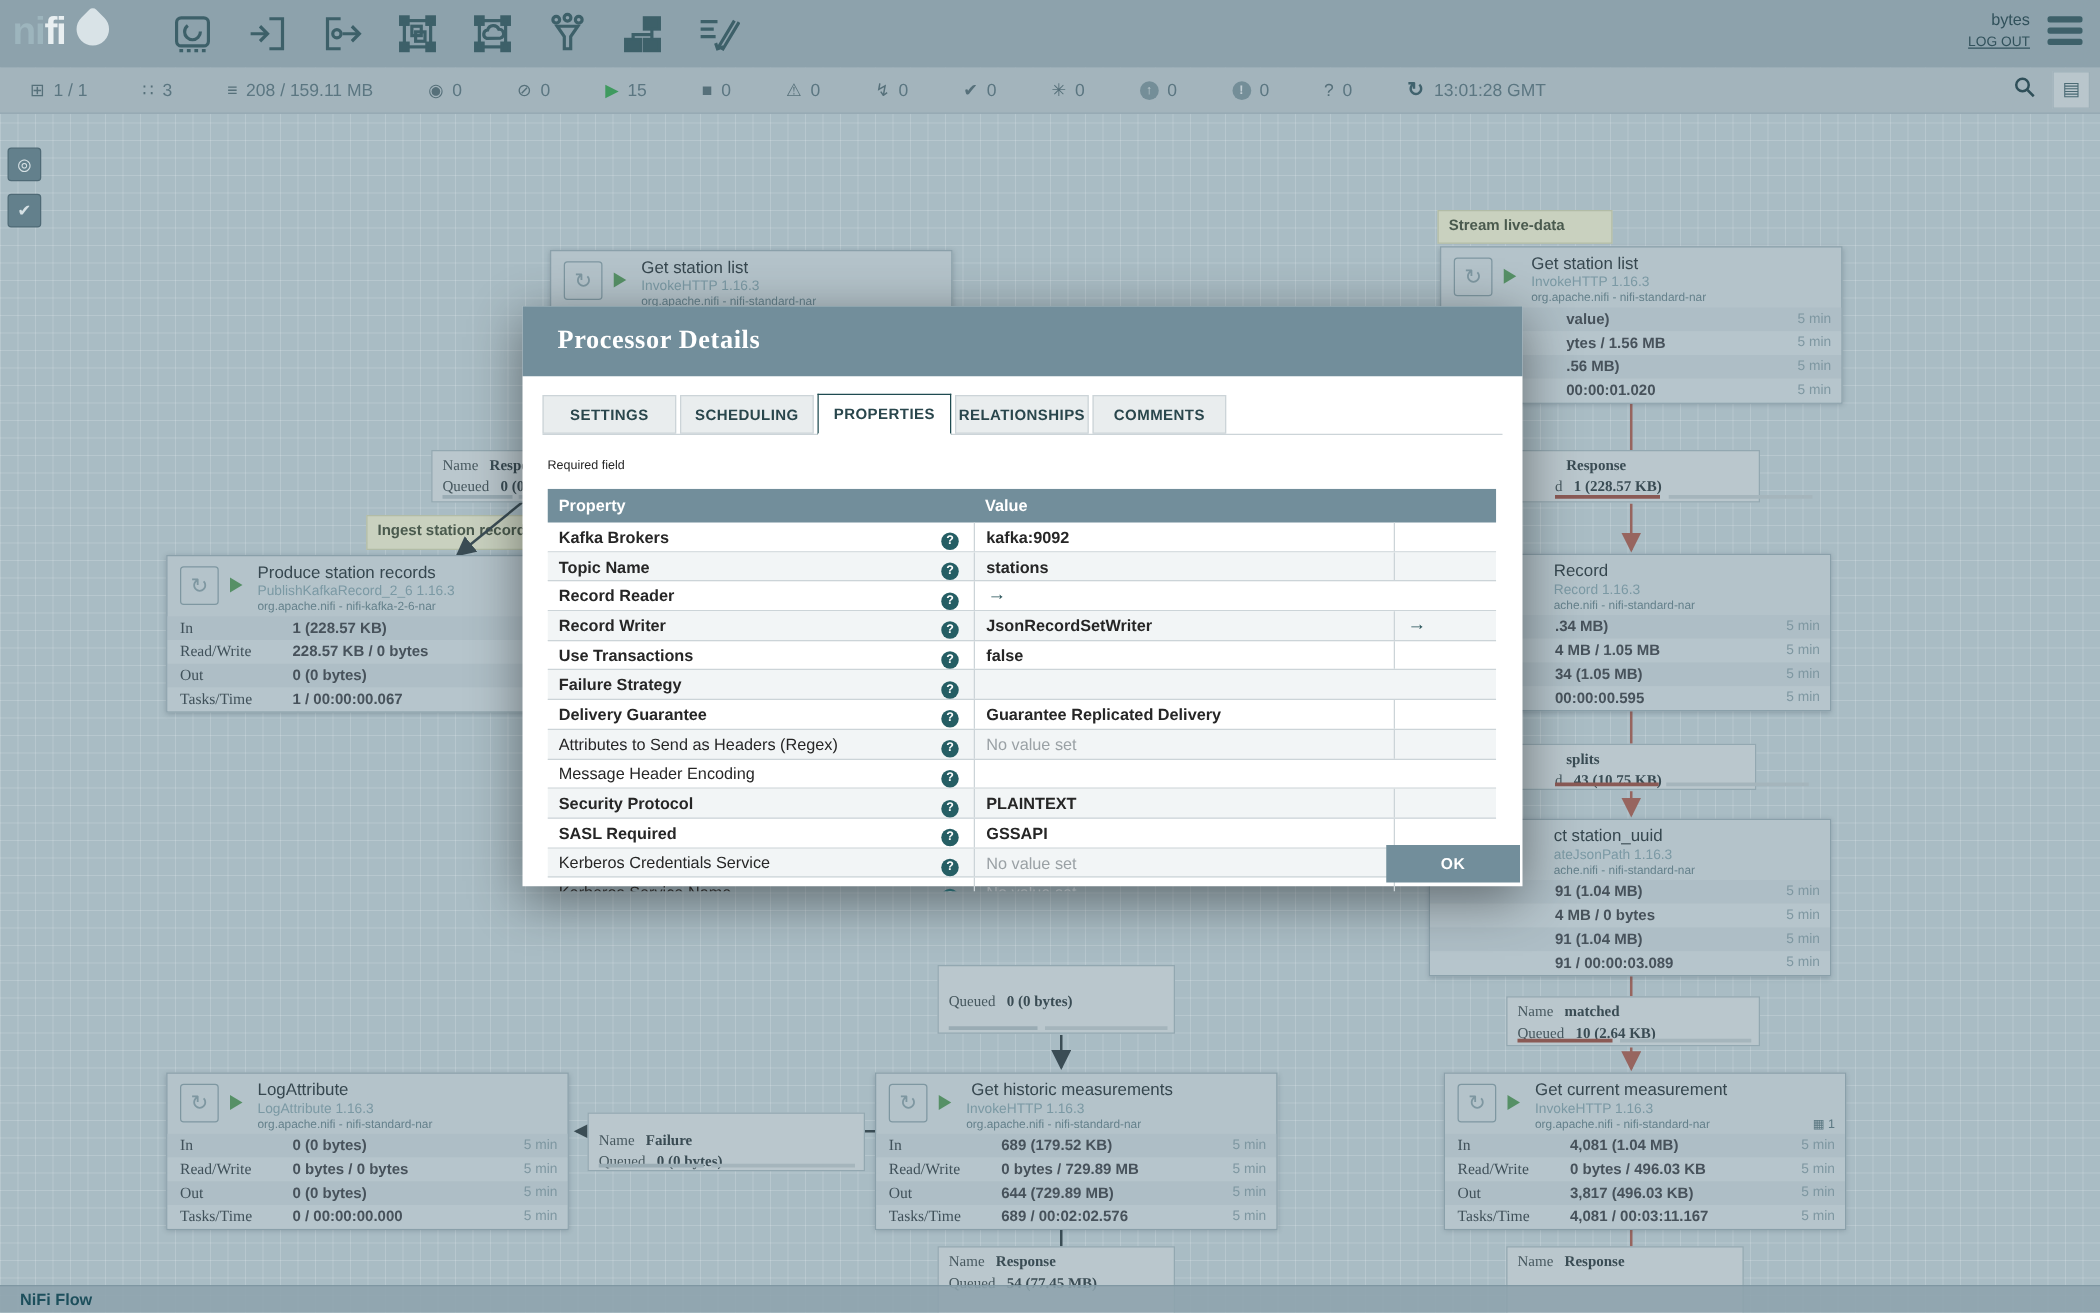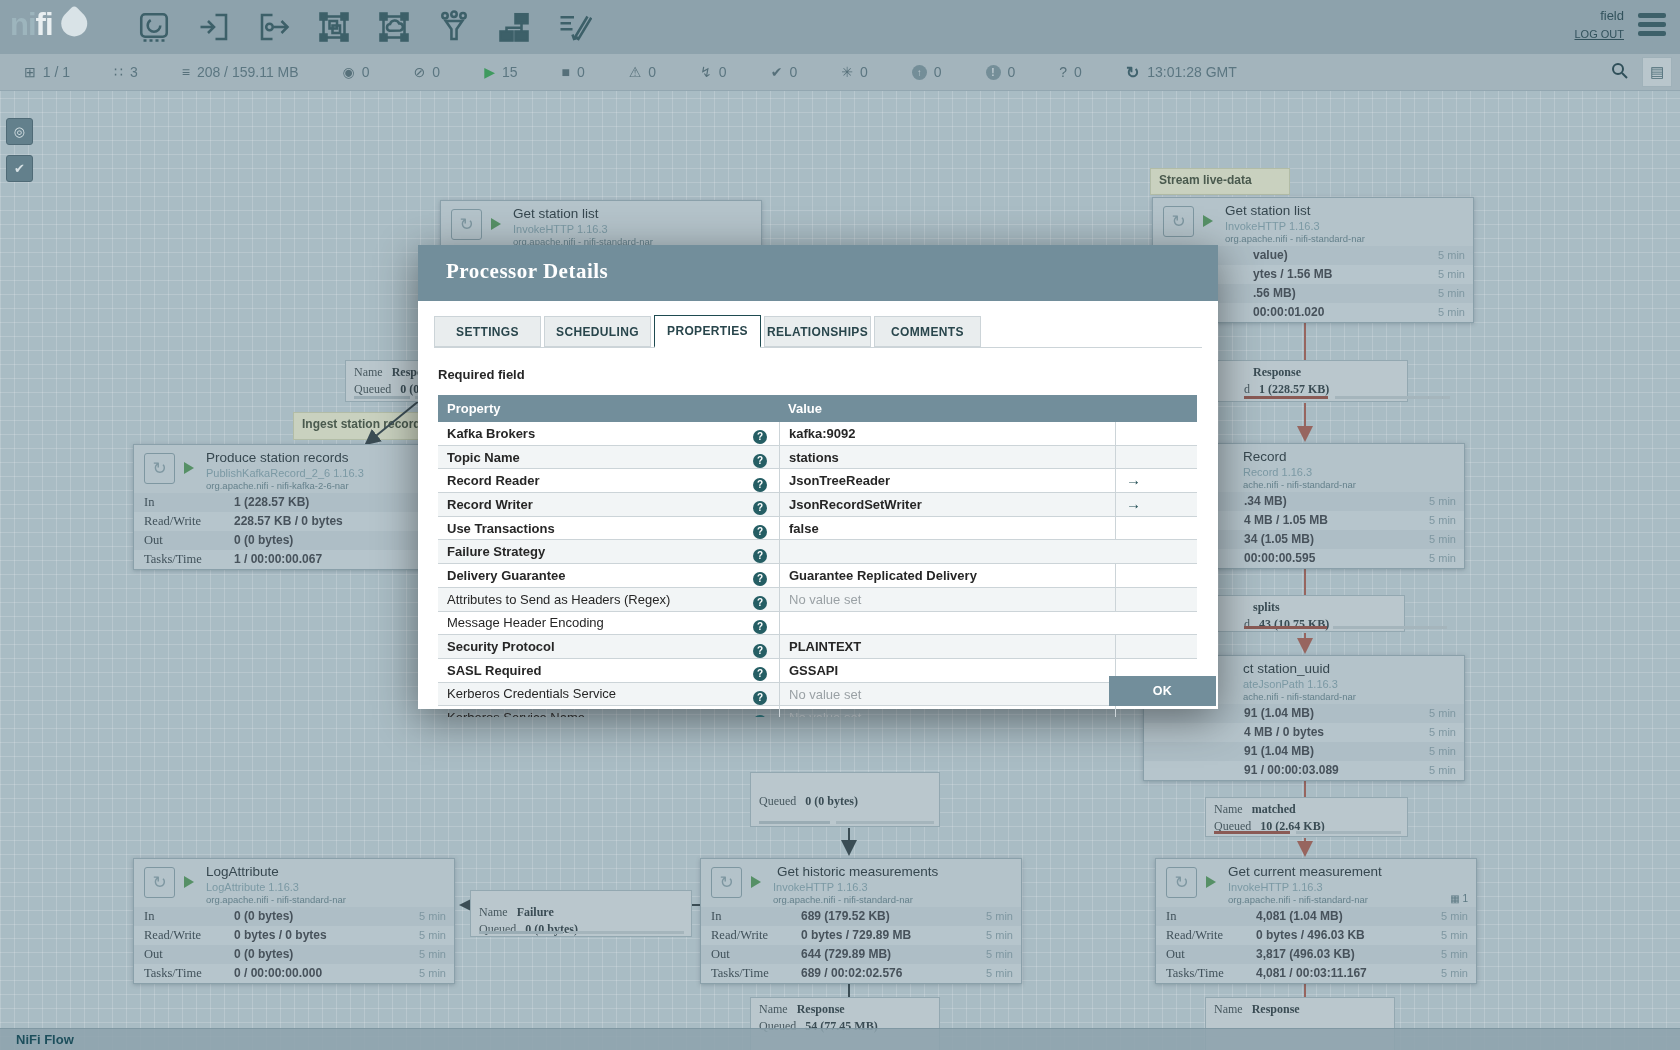--- a/index.html
+++ b/index.html
@@ -78,21 +78,21 @@
   #run-play { width:0; height:0; border-left:11px solid #56a36a; border-top:7px solid transparent; border-bottom:7px solid transparent; }
   #run-text { font-weight:bold; font-size:13px; color:#6d5050; margin-left:9px; }
   #stop-config { margin-left:auto; display:flex; align-items:center; cursor:pointer; }
   #stop-config .tile { width:17px; height:17px; background:#1f4b51; border-radius:3px; margin-right:6px; display:flex; align-items:center; justify-content:center; }
   #stop-config .txt { font-weight:bold; font-size:12px; color:#1f4b51; letter-spacing:.02em; }
 
   #tab-row { margin:14px 16px 0 16px; border-bottom:1px solid #ccd4d8; }
   .tab { display:inline-block; padding:8px 0 7px 0; width:107px; text-align:center; background:#e9edee; border:1px solid #ccd4d8; font-weight:bold; font-size:12px; color:#29464c; margin-right:3px; letter-spacing:.03em; cursor:pointer; vertical-align:bottom; }
   .tab.active { background:#fff; border:1px solid #1f4b51; border-bottom:2px solid #fff; margin-bottom:-1px; padding-bottom:8px; }
 
-  #required-legend { margin:19px 0 13px 20px; font-weight:bold; font-size:13px; color:#262626; }
+  #required-legend { margin:19px 0 13px 20px; font-weight:normal; font-size:10px; color:#262626; }
 
   #prop-table { margin-left:20px; width:759px; height:322px; overflow:hidden; }
   #prop-head { display:flex; background:#728E9B; color:#fff; font-weight:bold; font-size:13px; height:27px; line-height:27px; }
   #prop-head .h-prop { width:341px; padding-left:9px; }
   #prop-head .h-val  { padding-left:9px; }
   .trow { display:flex; height:23.7px; border-bottom:1px solid #ccd4d8; font-size:13px; align-items:center; }
   .trow:nth-child(even) { background:#f2f5f6; }
   .trow .c-prop { width:341px; padding-left:9px; position:relative; color:#262626; }
   .trow .c-val { width:336px; padding-left:9px; border-left:1px solid #ccd4d8; align-self:stretch; line-height:23.7px; color:#262626; white-space:nowrap; overflow:hidden; }
   .trow .c-act { flex:1; border-left:1px solid #ccd4d8; align-self:stretch; line-height:22px; padding-left:10px; }
@@ -492,21 +492,21 @@
   </div>
   <div class="tb-icon" style="left:556px" title="Label">
     <svg viewBox="0 0 24 24" width="36" height="36">
         <path d="M3 5.5h9M3 9.5h7M3 13.5h8"></path>
         <path d="M12 20l9-15M14.5 20.8l9-15"></path>
         <path d="M11 17l1 3 3-1"></path>
       </svg>
   </div>
 
   <div id="hdr-right">
-    <div id="hdr-user">field</div>
+    <div id="hdr-user">bytes</div>
     <div id="hdr-logout">LOG OUT</div>
   </div>
   <div id="hamburger">
       <div></div>
       <div></div>
       <div></div>
     </div>
 </div>
 
 <div id="status-bar">
@@ -616,21 +616,20 @@
       <span class="help">?</span>
     </div>
     <div class="c-val">stations</div>
     <div class="c-act"></div>
   </div>
         <div class="trow required">
     <div class="c-prop">
       <span>Record Reader</span>
       <span class="help">?</span>
     </div>
-    <div class="c-val">JsonTreeReader</div>
     <div class="c-act"><span class="goto-arrow">→</span></div>
   </div>
         <div class="trow required">
     <div class="c-prop">
       <span>Record Writer</span>
       <span class="help">?</span>
     </div>
     <div class="c-val">JsonRecordSetWriter</div>
     <div class="c-act"><span class="goto-arrow">→</span></div>
   </div>

